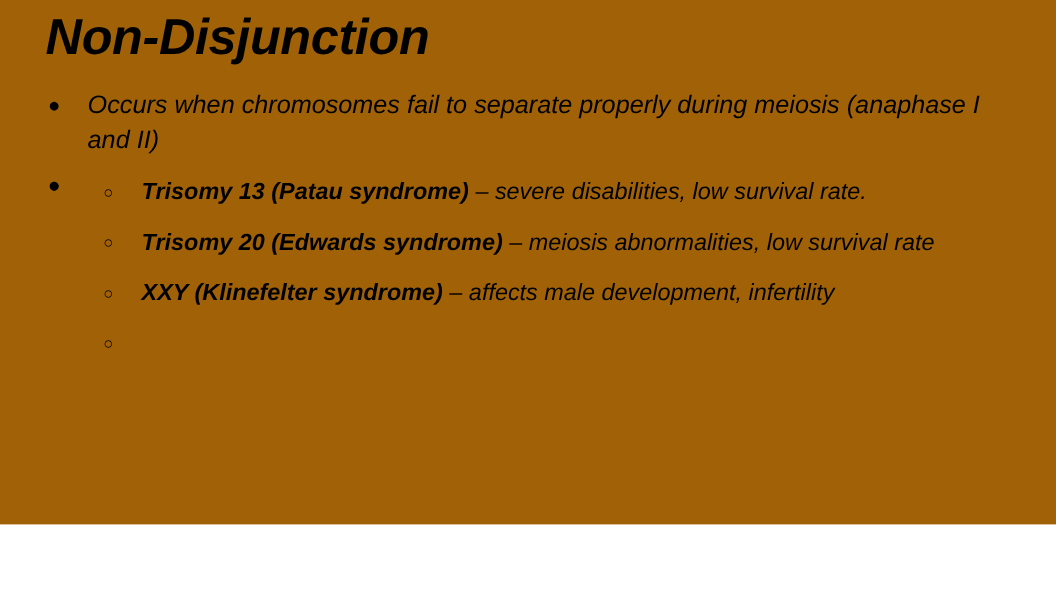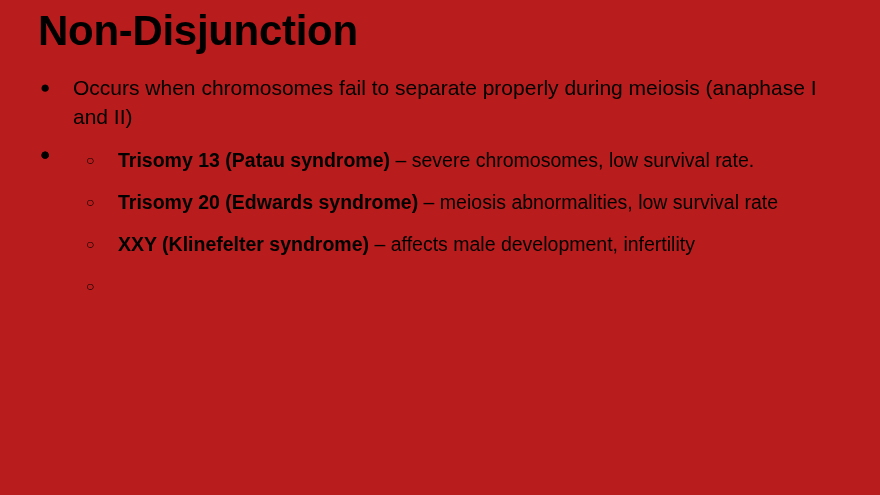--- a/index.html
+++ b/index.html
@@ -12,23 +12,24 @@
     height: 495px;
     overflow: hidden;
     font-family: "Liberation Sans", sans-serif;
     color: #000000;
     -webkit-font-smoothing: antialiased;
   }
 
   .slide {
     position: relative;
     width: 880px;
-    height: 495px;
-    background: #b91c1c;
+    height: 437px;
+    background: #a16207;
     box-sizing: border-box;
+    font-style: italic;
   }
 
   .slide-title {
     position: absolute;
     left: 38px;
     top: 6px;
     font-size: 42px;
     line-height: 50px;
     font-weight: bold;
     letter-spacing: -0.3px;
@@ -113,21 +114,21 @@
     </div>
 
     <div class="lvl1">
       <span class="marker">●</span>
     </div>
 
     <div class="sub-group">
 
       <div class="lvl2">
         <span class="marker">○</span>
-        <span class="lead">Trisomy 13 (Patau syndrome)</span><span class="tail"> – severe chromosomes, low survival rate.</span>
+        <span class="lead">Trisomy 13 (Patau syndrome)</span><span class="tail"> – severe disabilities, low survival rate.</span>
       </div>
 
       <div class="lvl2">
         <span class="marker">○</span>
         <span class="lead">Trisomy 20 (Edwards syndrome)</span><span class="tail"> – meiosis abnormalities, low survival rate</span>
       </div>
 
       <div class="lvl2">
         <span class="marker">○</span>
         <span class="lead">XXY (Klinefelter syndrome)</span><span class="tail"> – affects male development, infertility</span>

